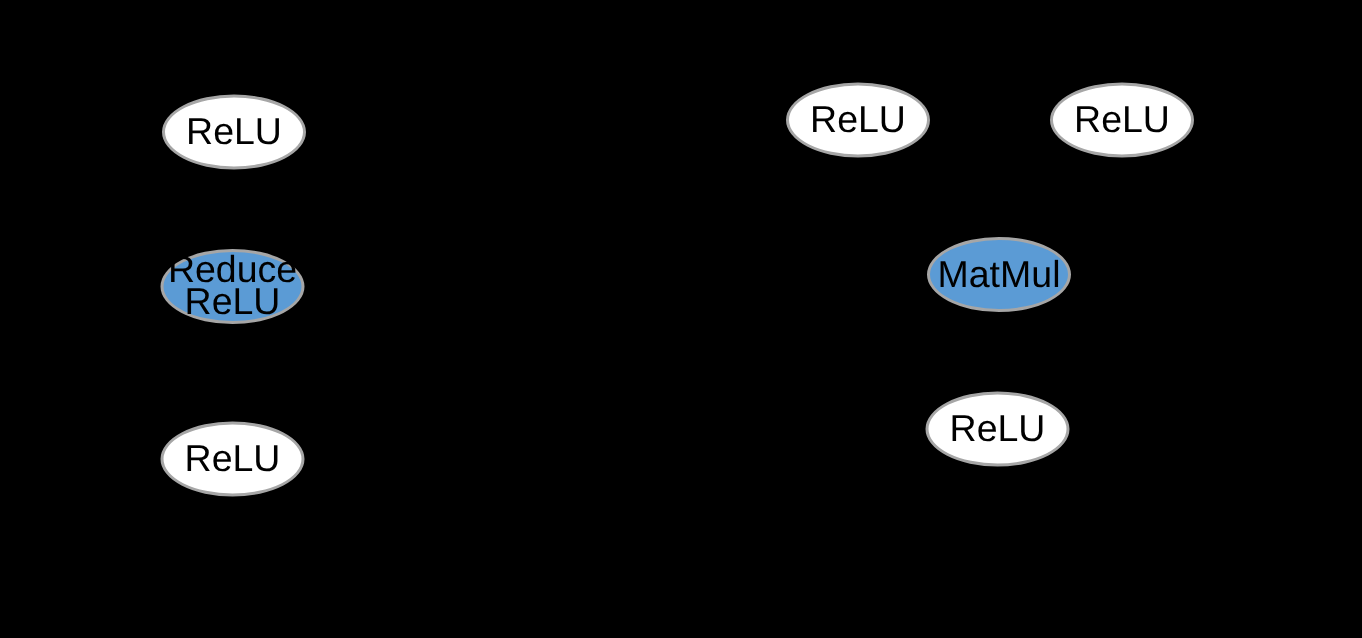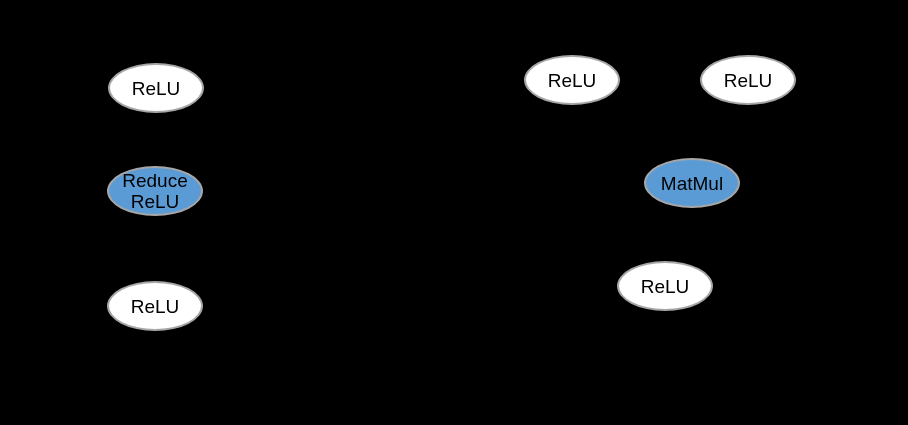--- a/index.html
+++ b/index.html
@@ -24,21 +24,21 @@
     width: 96px;
     height: 50px;
     box-sizing: border-box;
     border: 2px solid #a6a6a6;
     border-radius: 50%;
     display: flex;
     align-items: center;
     justify-content: center;
     text-align: center;
     color: #000000;
-    font-size: 19px;
+    font-size: 25px;
     line-height: 21px;
     padding: 2px 4px;
   }
   .node--white {
     background: #ffffff;
   }
   .node--blue {
     background: #5b9bd5;
   }
   .node .node-label {
@@ -65,21 +65,21 @@
   </div>
 
   <div class="node node--white" style="left:524px; top:55px;">
     <span class="node-label">ReLU</span>
   </div>
 
   <div class="node node--white" style="left:700px; top:55px;">
     <span class="node-label">ReLU</span>
   </div>
 
-  <div class="node node--blue" style="left:644px; top:158px;">
+  <div class="node node--blue" style="left:618px; top:158px;">
     <span class="node-label">MatMul</span>
   </div>
 
   <div class="node node--white" style="left:617px; top:261px;">
     <span class="node-label">ReLU</span>
   </div>
 
 </div>
 
 </body></html>

